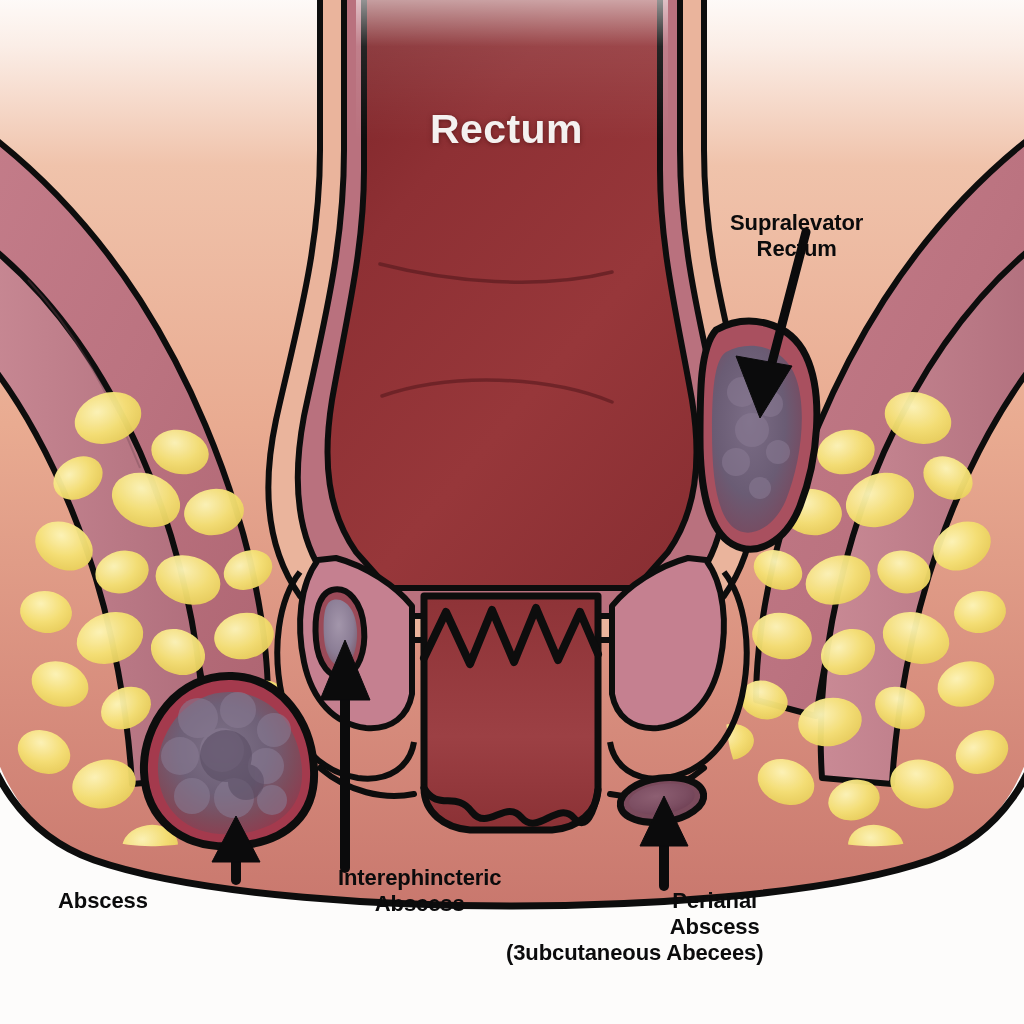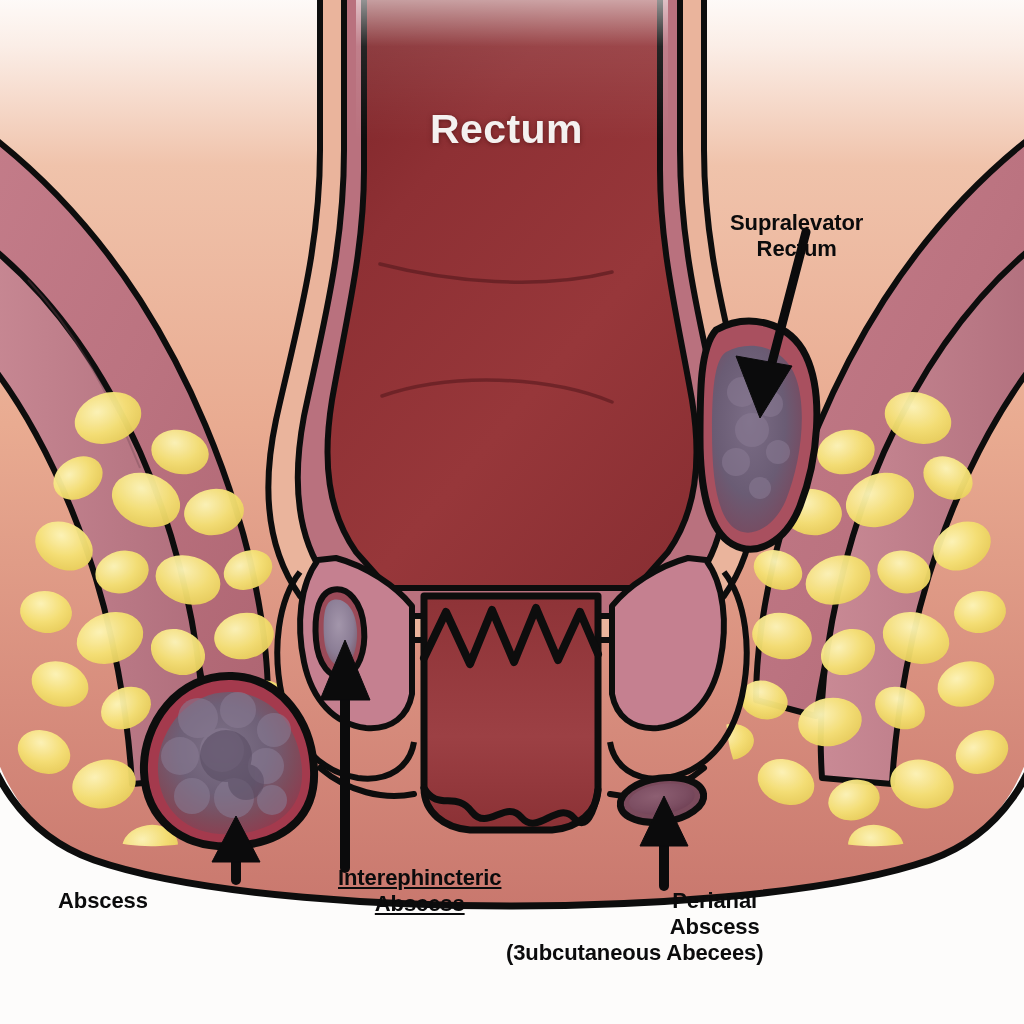--- a/index.html
+++ b/index.html
@@ -456,21 +456,21 @@
 
   <div class="lbl lbl-dark ctr" style="left:730px; top:210px;">
     <span class="ln">Supralevator</span>
     <span class="ln">Rectum</span>
   </div>
 
   <div class="lbl lbl-dark ctr" style="left:58px; top:888px;">
     <span class="ln">Abscess</span>
   </div>
 
-  <div class="lbl lbl-dark ctr" style="left:338px; top:865px;text-decoration:underline;">
+  <div class="lbl lbl-dark ctr" style="left:338px; top:865px;">
     <span class="ln">Interephincteric</span>
     <span class="ln">Abscess</span>
   </div>
 
   <div class="lbl lbl-dark ctr" style="left:666px; top:888px;text-align:center;">
     <span class="ln">Perianal</span>
     <span class="ln">Abscess</span>
     <span class="ln" style="margin-left:-160px;">(3ubcutaneous Abecees)</span>
   </div>
 

